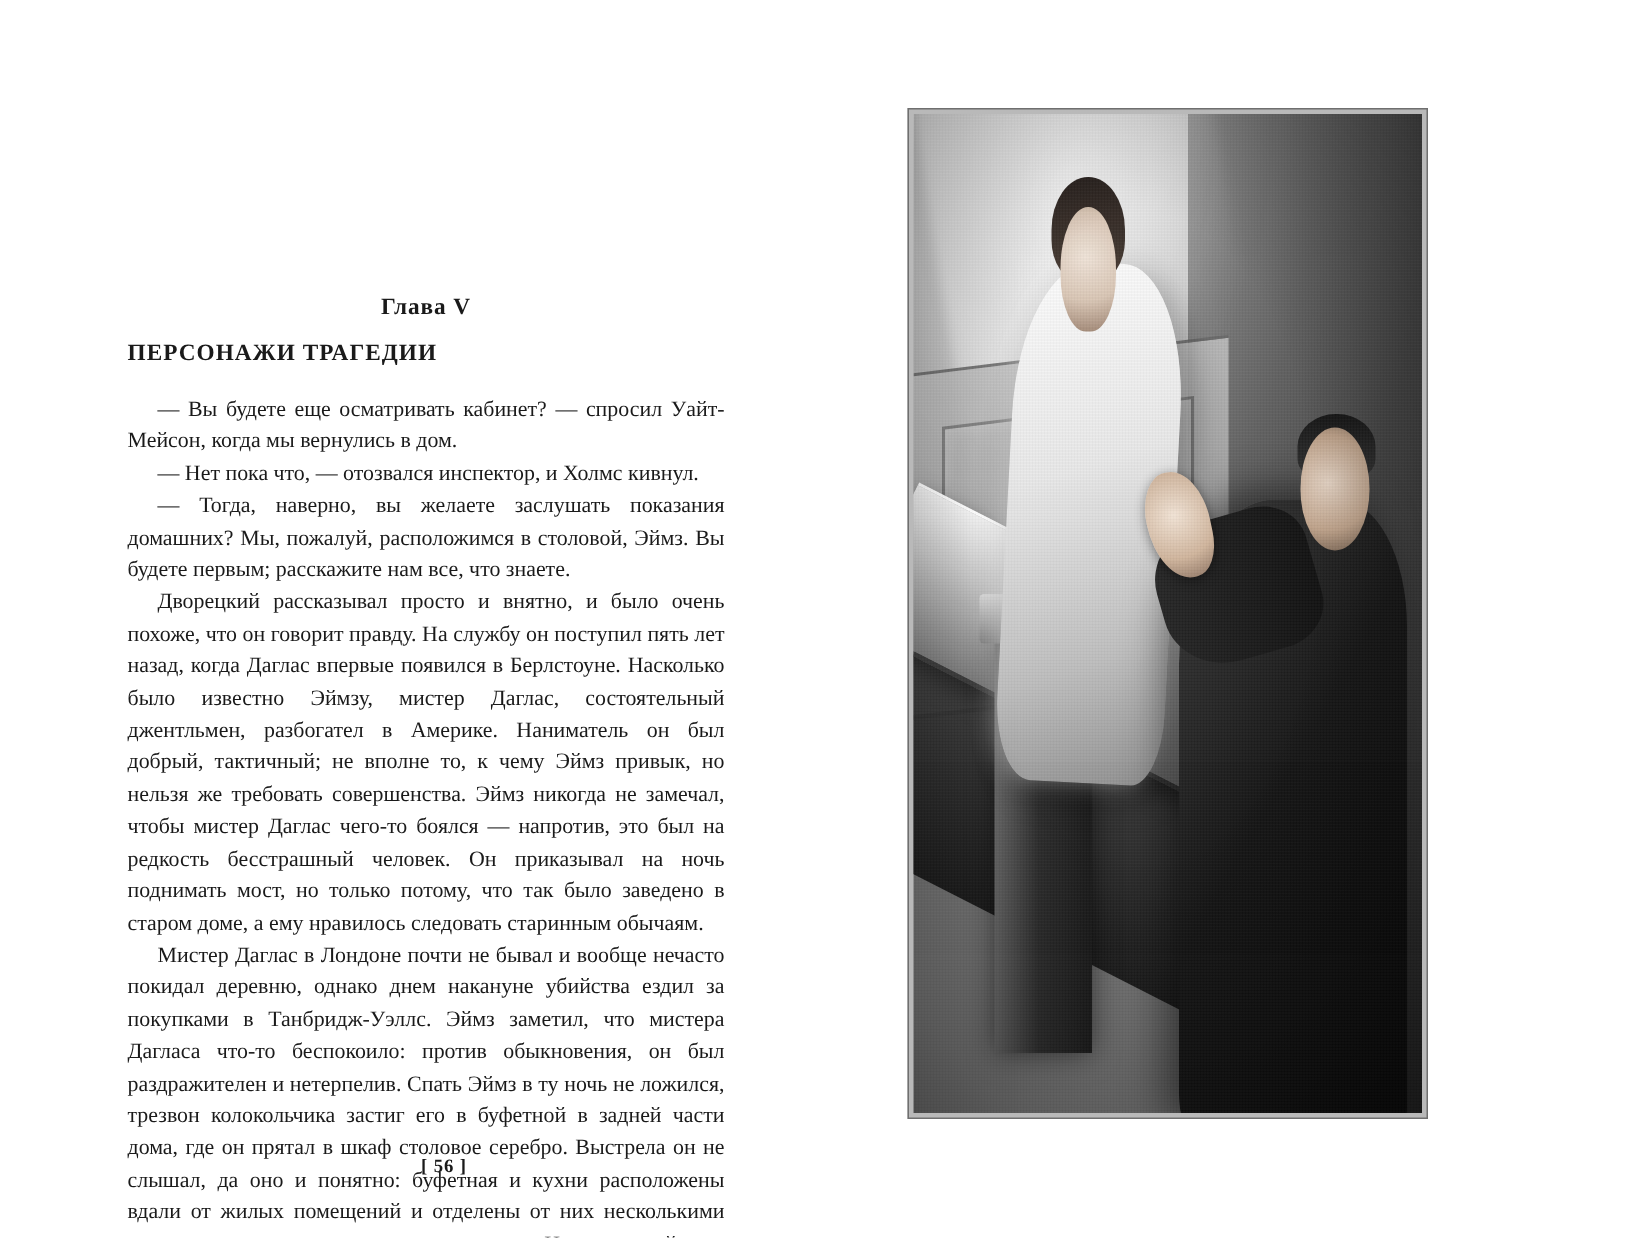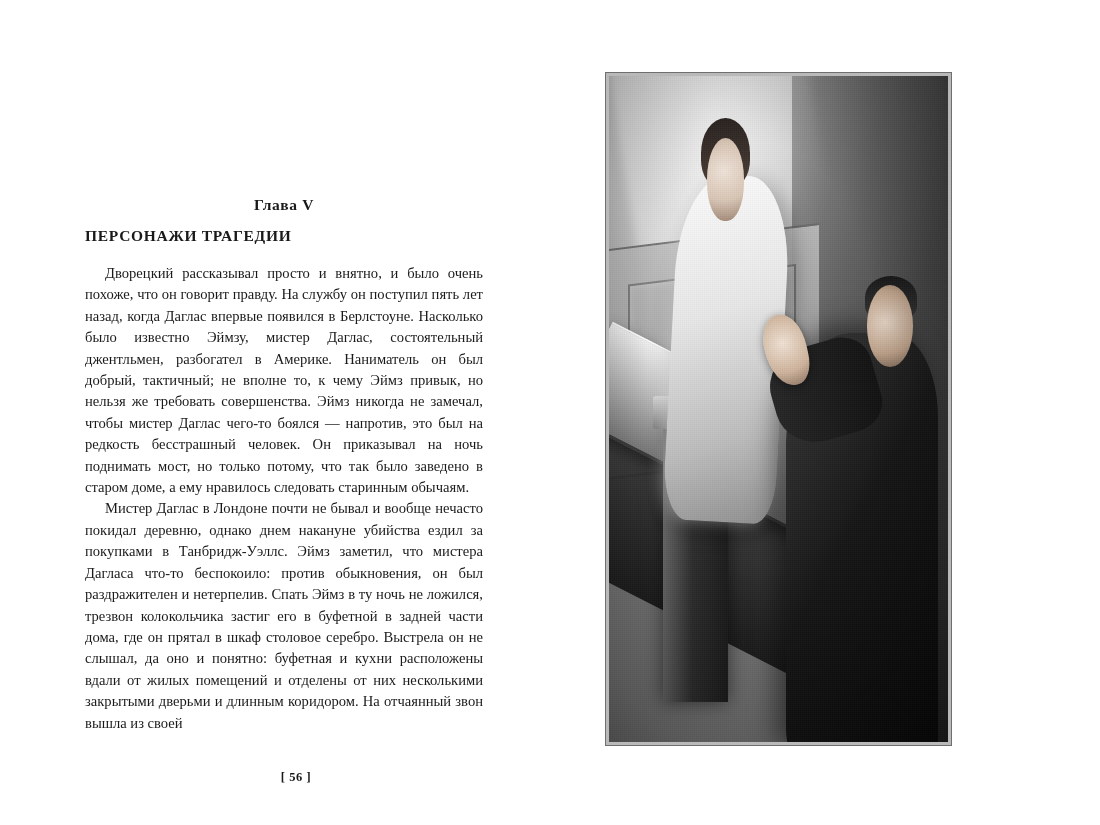--- a/index.html
+++ b/index.html
@@ -288,20 +288,23 @@
 </head>
 <body>
 
 <div class="spread">
 
   <div class="page-left">
     <div class="text-block">
       <div class="chapter-number">Глава V</div>
       <div class="chapter-title">ПЕРСОНАЖИ ТРАГЕДИИ</div>
 
+      <p class="para">— Вы будете еще осматривать кабинет? — спросил Уайт-Мейсон, когда мы вернулись в дом.</p>
+      <p class="para">— Нет пока что, — отозвался инспектор, и Холмс кивнул.</p>
+      <p class="para">— Тогда, наверно, вы желаете заслушать показания домашних? Мы, пожалуй, расположимся в столовой, Эймз. Вы будете первым; расскажите нам все, что знаете.</p>
       <p class="para">Дворецкий рассказывал просто и внятно, и было очень похоже, что он говорит правду. На службу он поступил пять лет назад, когда Даглас впервые появился в Берлстоуне. Насколько было известно Эймзу, мистер Даглас, состоятельный джентльмен, разбогател в Америке. Наниматель он был добрый, тактичный; не вполне то, к чему Эймз привык, но нельзя же требовать совершенства. Эймз никогда не замечал, чтобы мистер Даглас чего-то боялся — напротив, это был на редкость бесстрашный человек. Он приказывал на ночь поднимать мост, но только потому, что так было заведено в старом доме, а ему нравилось следовать старинным обычаям.</p>
       <p class="para">Мистер Даглас в Лондоне почти не бывал и вообще нечасто покидал деревню, однако днем накануне убийства ездил за покупками в Танбридж-Уэллс. Эймз заметил, что мистера Дагласа что-то беспокоило: против обыкновения, он был раздражителен и нетерпелив. Спать Эймз в ту ночь не ложился, трезвон колокольчика застиг его в буфетной в задней части дома, где он прятал в шкаф столовое серебро. Выстрела он не слышал, да оно и понятно: буфетная и кухни расположены вдали от жилых помещений и отделены от них несколькими закрытыми дверьми и длинным коридором. На отчаянный звон вышла из своей</p>
     </div>
     <div class="folio">[ 56 ]</div>
   </div>
 
   <div class="page-right">
     <div class="plate-frame">
       <div class="plate-inner">
         <div class="sky"></div>

